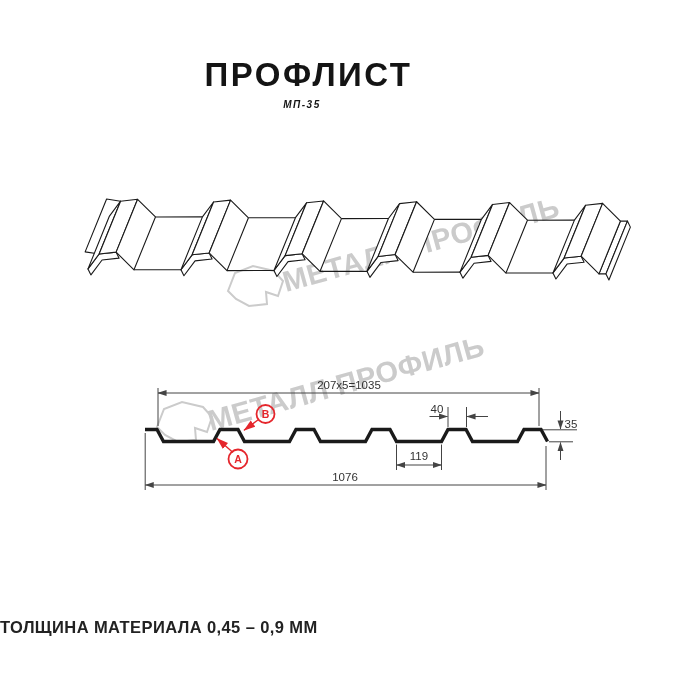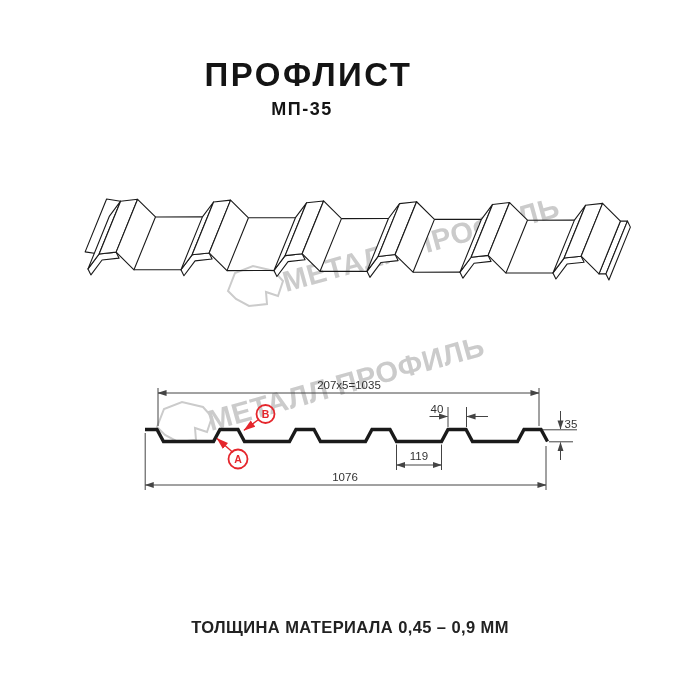--- a/index.html
+++ b/index.html
@@ -1,22 +1,22 @@
 <!DOCTYPE html>
 <html><head>
 <meta charset="utf-8">
 <style>
   html,body{margin:0;padding:0;}
   body{width:700px;height:700px;background:#ffffff;position:relative;
        font-family:"Liberation Sans", sans-serif; overflow:hidden;}
   .page-title{position:absolute;top:56px;left:0;width:617px;text-align:center;
        font-size:33px;font-weight:bold;letter-spacing:2.5px;color:#141414;}
   .page-subtitle{position:absolute;top:99px;left:0;width:604px;text-align:center;
-       font-size:18px;font-weight:bold;letter-spacing:1.5px;color:#141414;}
-  .footer-note{position:absolute;top:618px;left:0;width:700px;text-align:center;
+       font-size:10px;font-weight:bold;letter-spacing:1.5px;color:#141414;font-style:italic;}
+  .footer-note{position:absolute;top:618px;left:0;width:700px;text-align:left;
        font-size:16.5px;font-weight:bold;letter-spacing:0.4px;color:#222222;}
   svg{position:absolute;top:0;left:0;}
   .wm-text{font-weight:bold;font-size:29px;letter-spacing:0.5px;}
   .dim-text{font-size:11.5px;fill:#333333;}
   .marker-letter{font-size:10.5px;font-weight:bold;}
 </style>
 </head>
 <body>
 
 <div class="page-title">ПРОФЛИСТ</div>

